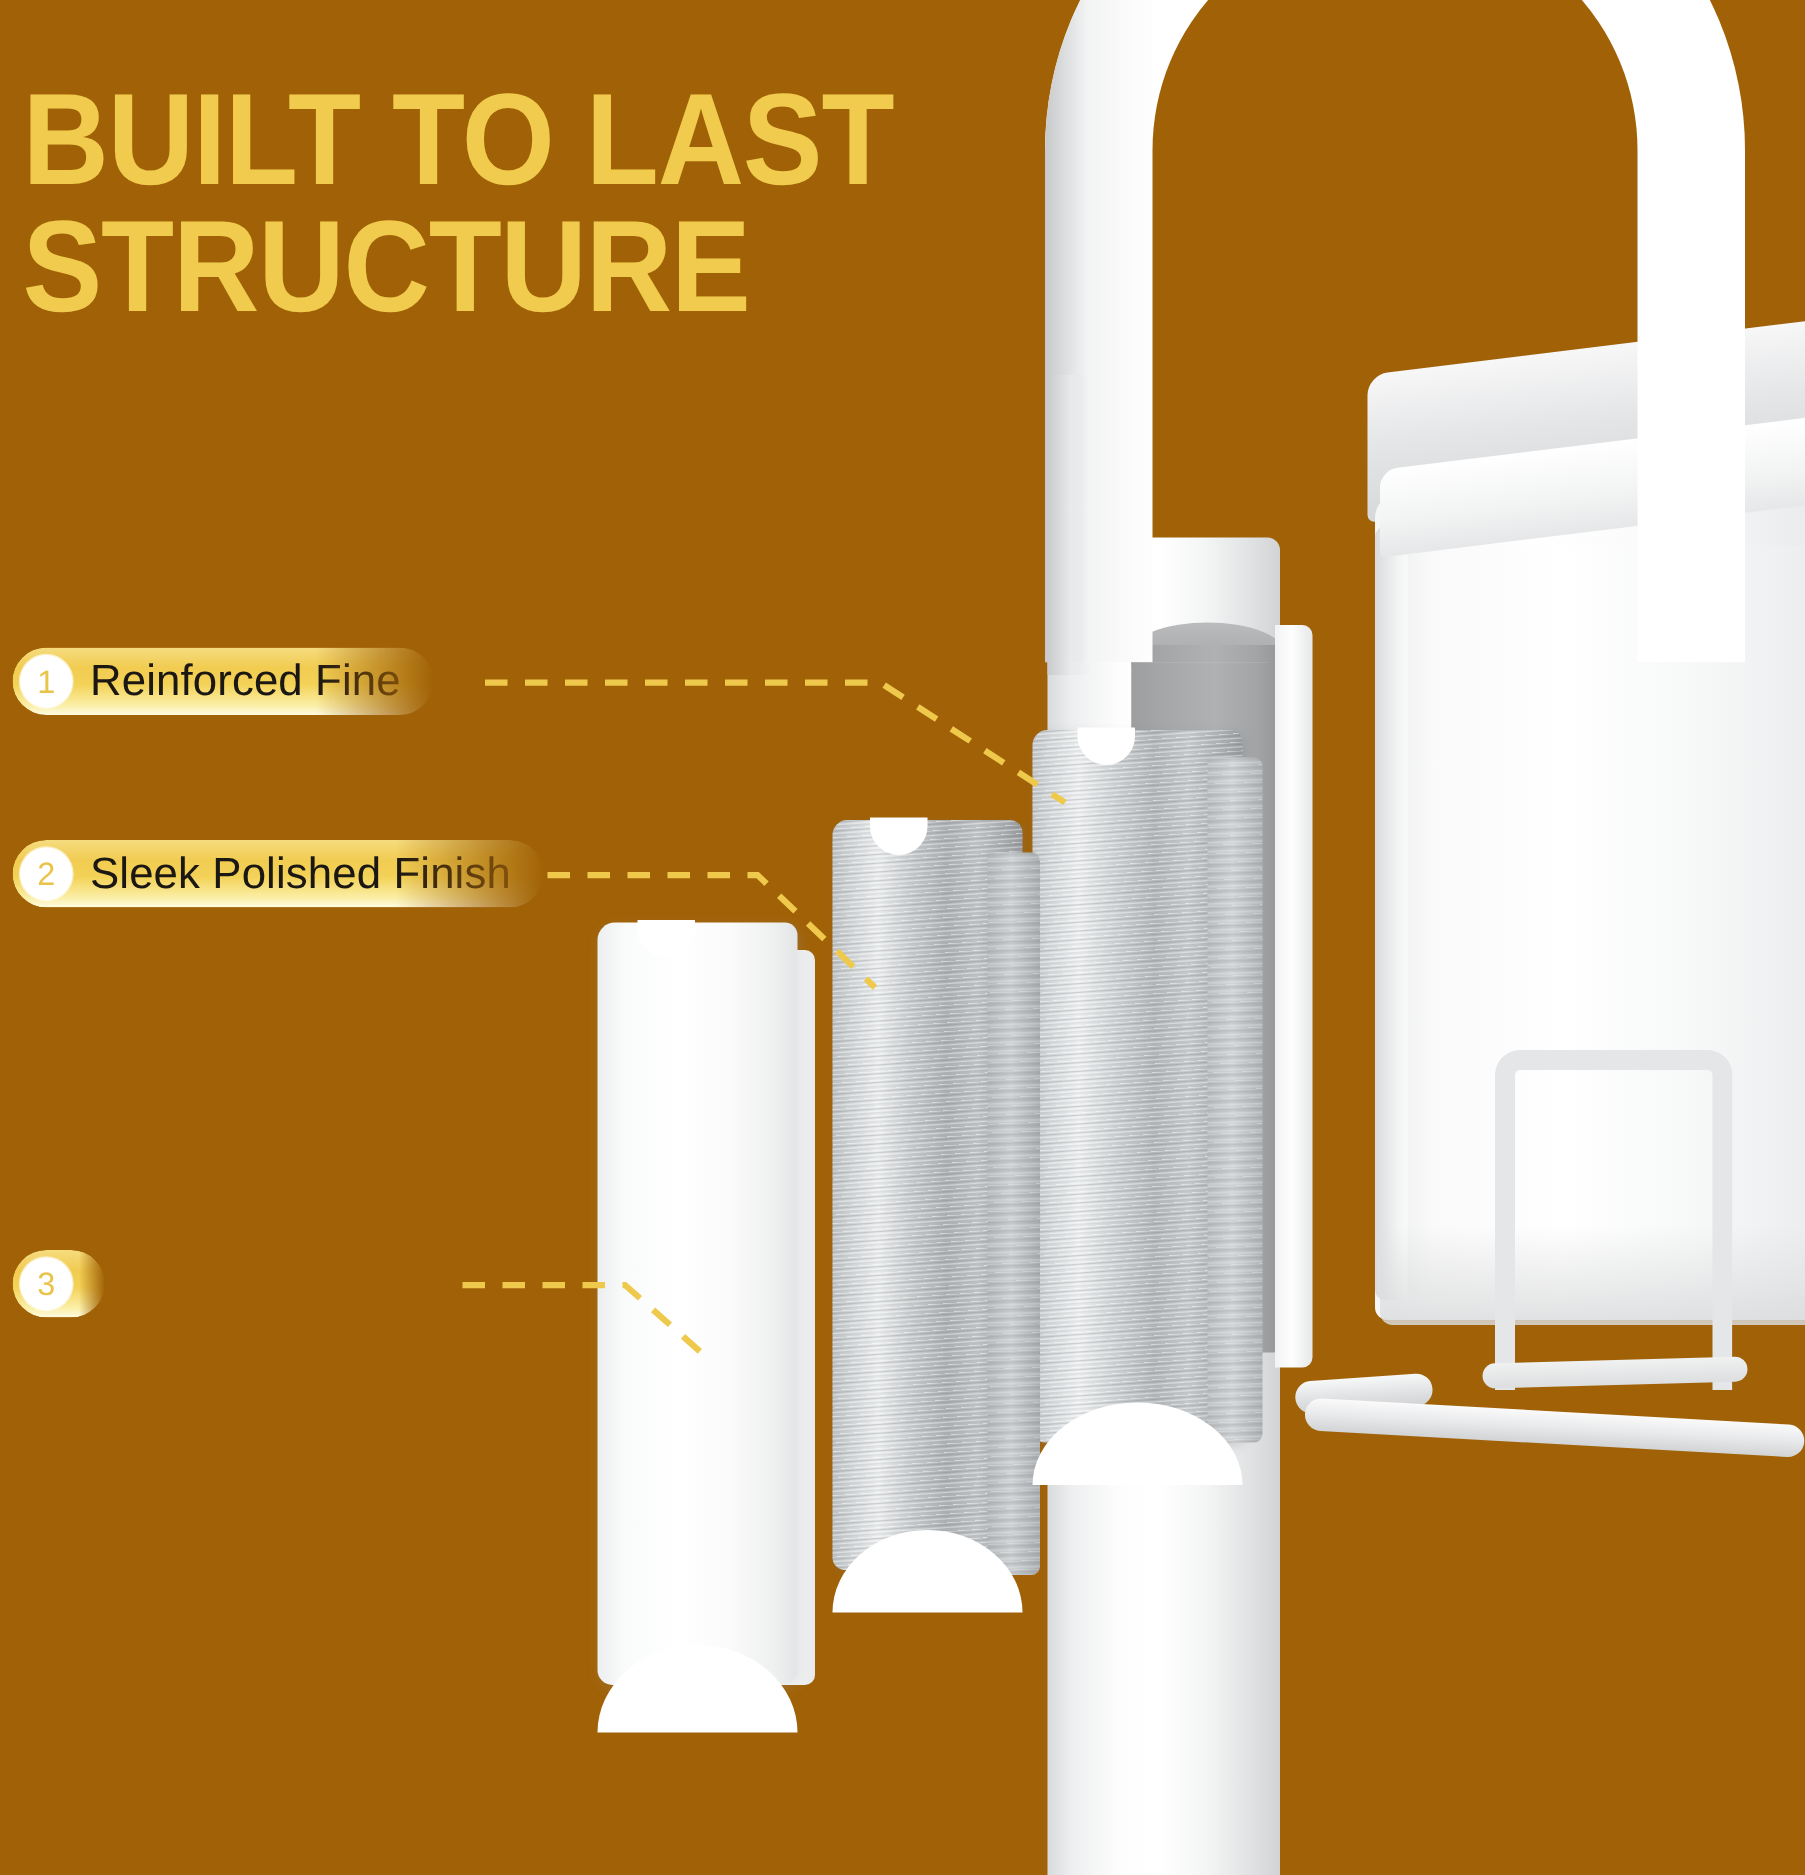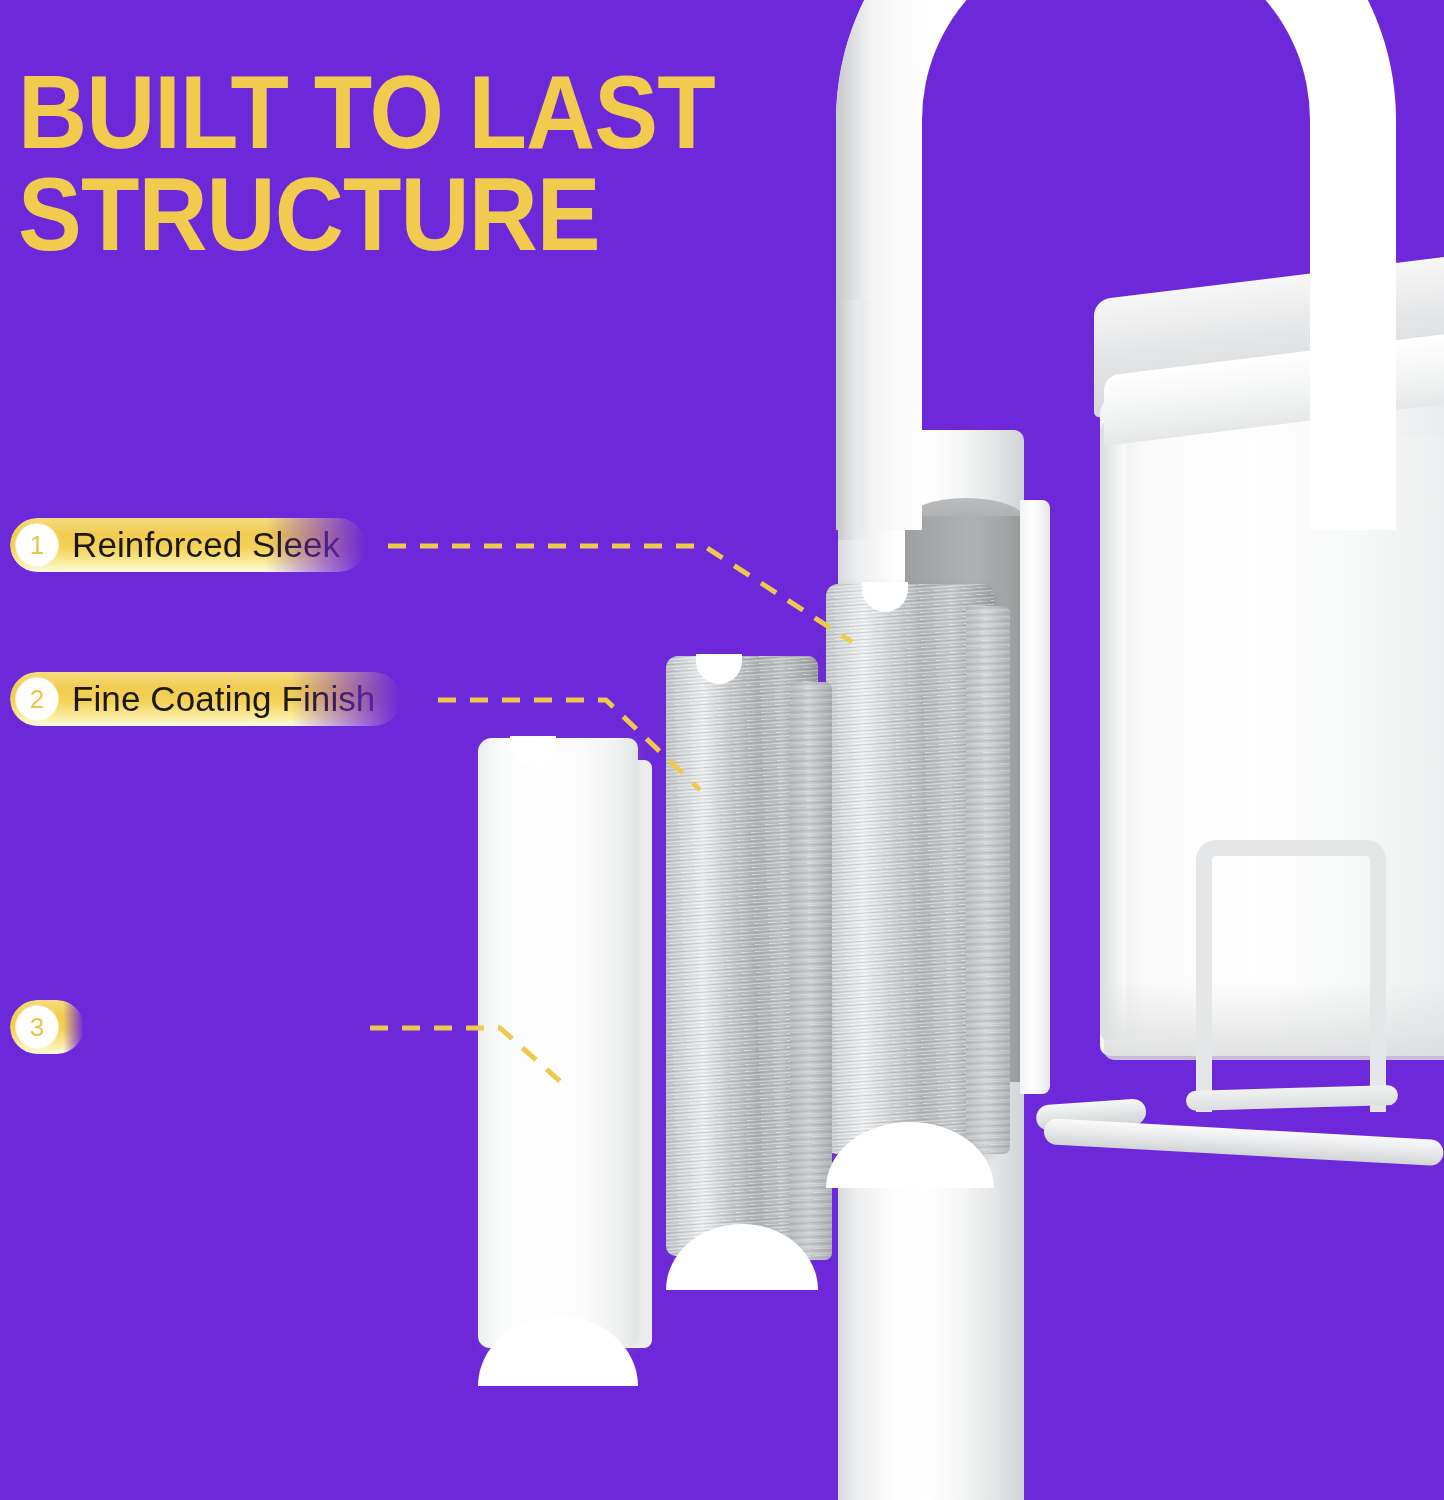--- a/index.html
+++ b/index.html
@@ -7,21 +7,21 @@
     padding: 0;
     background: #ffffff;
   }
   body {
     font-family: "Liberation Sans", sans-serif;
   }
   #stage {
     position: relative;
     width: 1444px;
     height: 1500px;
-    background: #6d28d9;
+    background: #a16207;
     overflow: hidden;
   }
 
   
   #headline {
     position: absolute;
     left: 18px;
     top: 62px;
     width: 760px;
     font-family: "Liberation Sans", sans-serif;
@@ -506,25 +506,25 @@
     <path d="M 438 700 L 606 700 L 700 790" fill="none" stroke="#EFC94C" stroke-width="5" stroke-dasharray="18 14" stroke-linecap="butt"></path>
 
     <path d="M 370 1028 L 500 1028 L 570 1090" fill="none" stroke="#EFC94C" stroke-width="5" stroke-dasharray="18 14" stroke-linecap="butt"></path>
   </svg>
 
   <div id="headline">BUILT TO LAST
 STRUCTURE</div>
 
   <div class="callout fade-right" id="callout-1">
     <div class="badge">1</div>
-    <div class="callout-label">Reinforced Sleek</div>
+    <div class="callout-label">Reinforced Fine</div>
   </div>
 
   <div class="callout fade-right" id="callout-2">
     <div class="badge">2</div>
-    <div class="callout-label">Fine Coating Finish</div>
+    <div class="callout-label">Sleek Polished Finish</div>
   </div>
 
   <div class="callout fade-right" id="callout-3">
     <div class="badge">3</div>
   </div>
 
 </div>
 
 </body></html>

